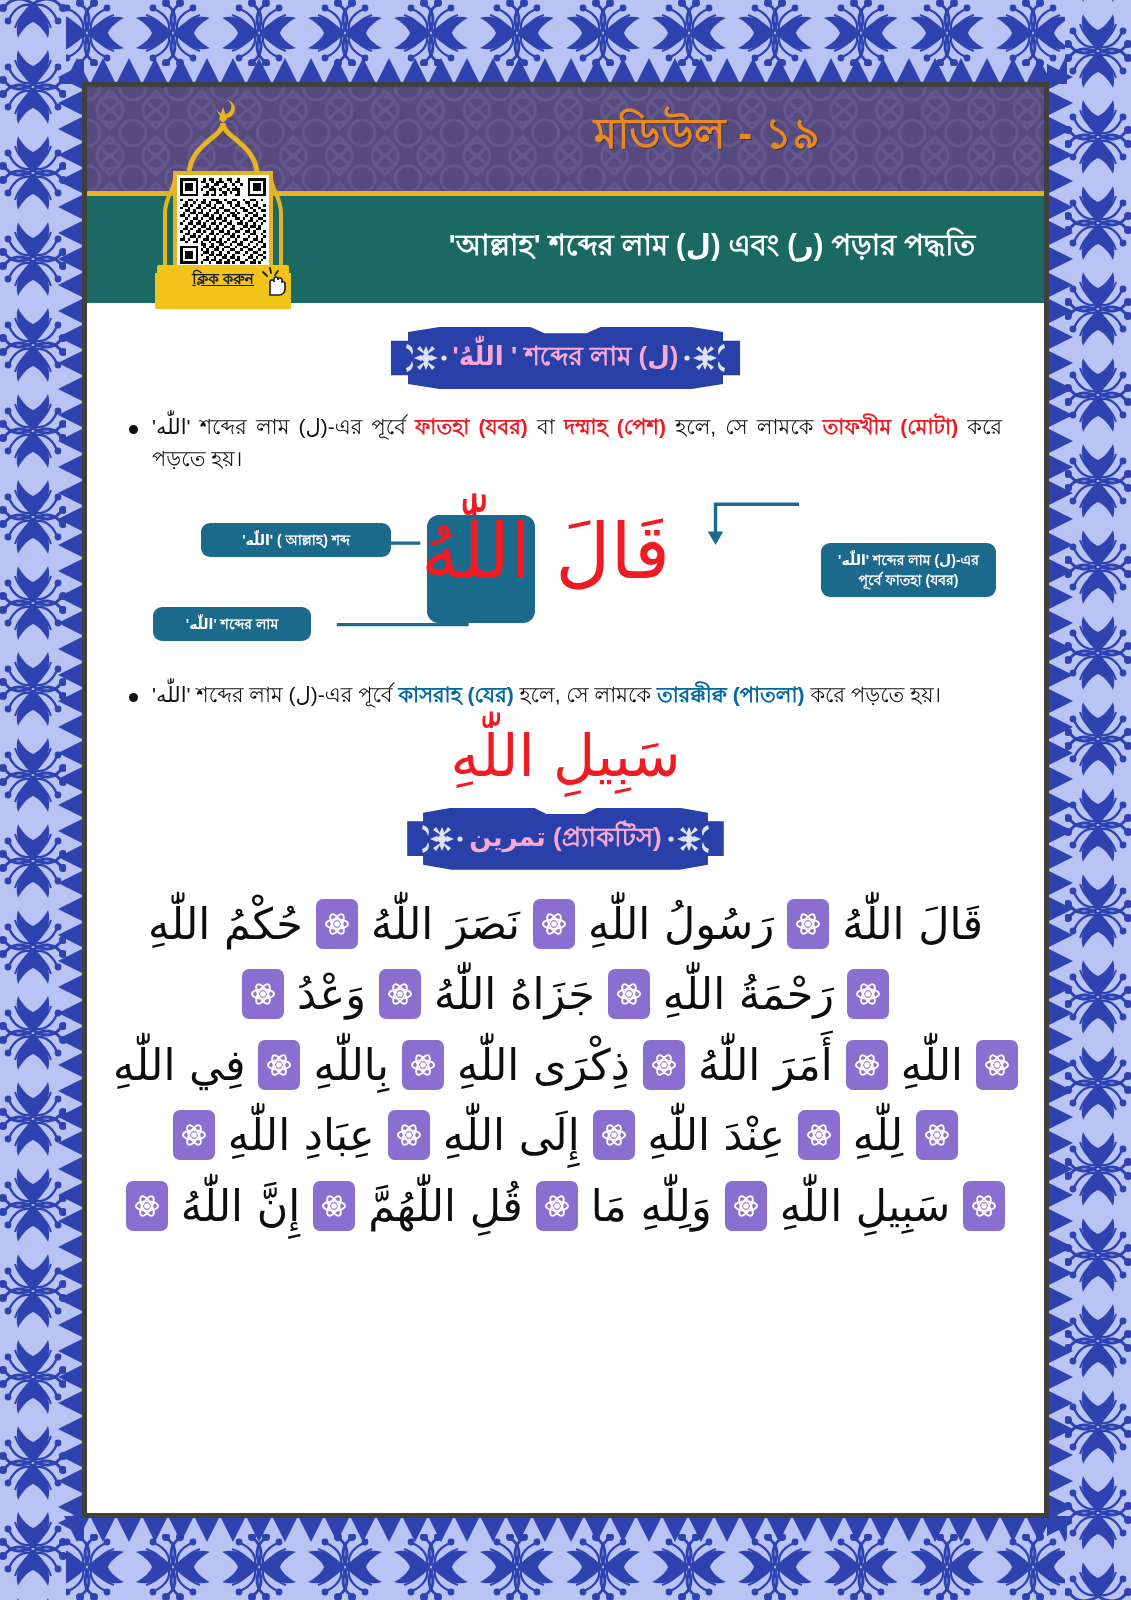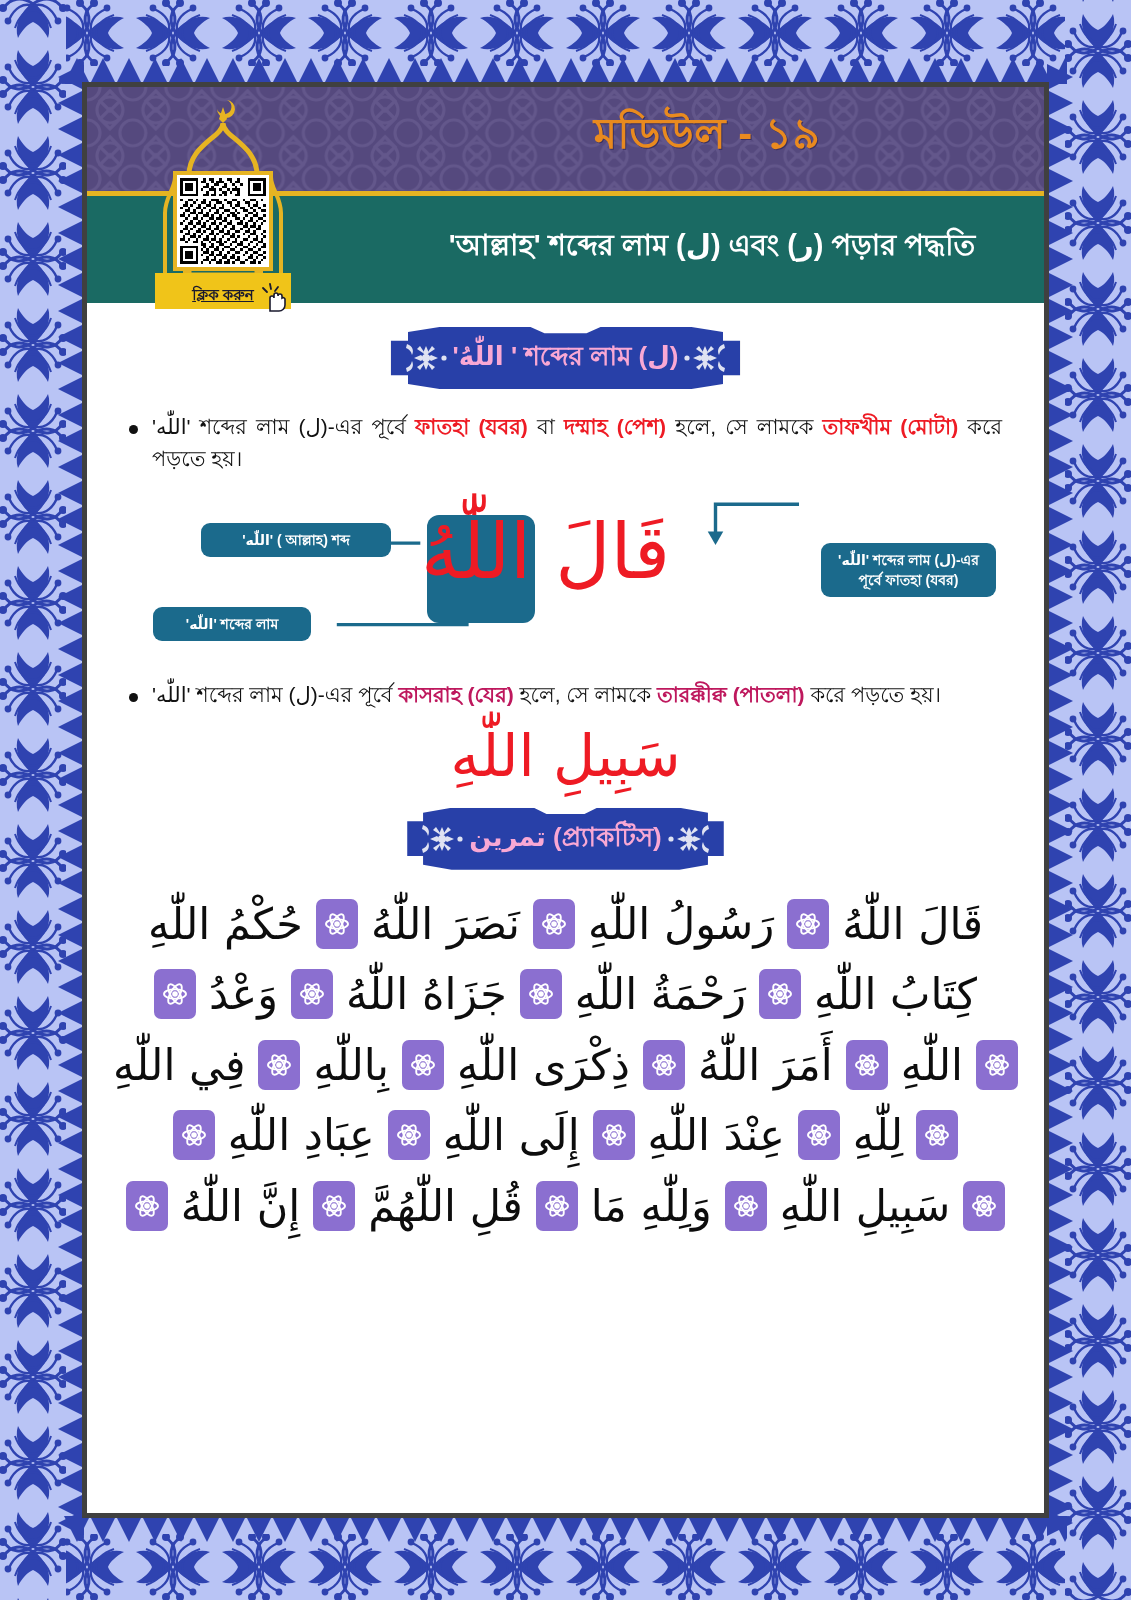--- a/index.html
+++ b/index.html
@@ -95,21 +95,21 @@
     left:24px;top:78px;
     width:100px;height:100px;
     background:#ffffff;
     border:4px solid #e6b422;
     padding:3px;
     z-index:6;
   }
   .qr-canvas{width:100%;height:100%;display:block;}
   .click-btn{
     position:absolute;
-    left:8px;top:188px;
+    left:8px;top:172px;
     width:132px;height:28px;
     background:#f0c419;
     border-radius:2px;
     z-index:6;
     display:flex;align-items:center;justify-content:center;
   }
   .click-btn span{
     font-size:15px;font-weight:bold;color:#1a1a2e;
     text-decoration:underline;
   }
@@ -155,21 +155,21 @@
   }
   .bullet-text{
     flex:1 1 auto;
     font-size:21px;
     line-height:1.52;
     color:#111;
     text-align:justify;
   }
   .red{color:#ee1b24;font-weight:bold;}
   .redb{color:#ee1b24;font-weight:bold;}
-  .green{color:#be185d;font-weight:bold;}
+  .green{color:#0369a1;font-weight:bold;}
 
   
   .diagram{
     position:relative;
     height:178px;
     margin-top:4px;
   }
   .callout{
     position:absolute;
     background:#1b6a8c;
@@ -1039,21 +1039,20 @@
               <ellipse cx="13" cy="13" rx="11" ry="4.6"></ellipse>
               <ellipse cx="13" cy="13" rx="11" ry="4.6" transform="rotate(60 13 13)"></ellipse>
               <ellipse cx="13" cy="13" rx="11" ry="4.6" transform="rotate(120 13 13)"></ellipse>
             </g>
             <circle cx="13" cy="13" r="2.8" fill="#ffffff"></circle>
           </svg>
         </div>
         <div class="pitem">حُكْمُ اللّٰهِ</div>
       </div>
       <div class="prow">
-        <div class="pitem">كِتَابُ اللّٰهِ</div>
         <div class="sep">
           <svg width="26" height="26" viewBox="0 0 26 26">
             <g fill="none" stroke="#ffffff" stroke-width="1.9">
               <ellipse cx="13" cy="13" rx="11" ry="4.6"></ellipse>
               <ellipse cx="13" cy="13" rx="11" ry="4.6" transform="rotate(60 13 13)"></ellipse>
               <ellipse cx="13" cy="13" rx="11" ry="4.6" transform="rotate(120 13 13)"></ellipse>
             </g>
             <circle cx="13" cy="13" r="2.8" fill="#ffffff"></circle>
           </svg>
         </div>

